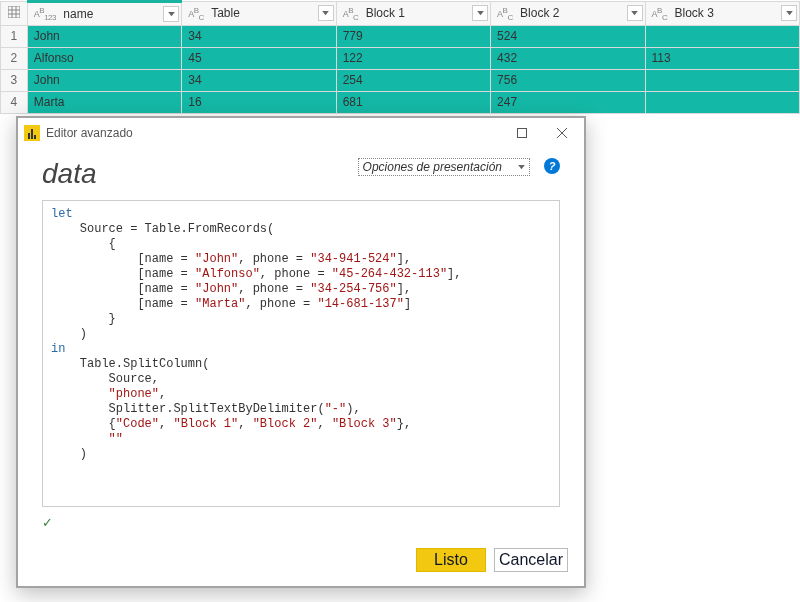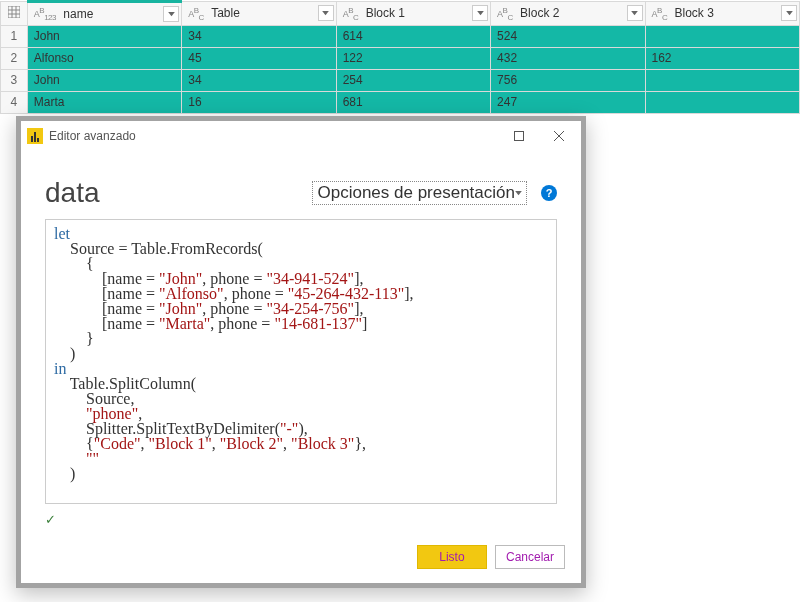--- a/index.html
+++ b/index.html
@@ -70,21 +70,21 @@
   .grid .col-name-cell { width: 150px; }
   .grid .col-std { width: 150px; }
 
   
   .dialog {
     position: absolute;
     left: 16px; top: 116px;
     width: 570px;
     height: 472px;
     background: #fff;
-    border: 5px solid #a3a3a3;
+    border: 2px solid #a3a3a3;
     box-shadow: 0 6px 20px rgba(0,0,0,.25);
     display: flex;
     flex-direction: column;
   }
   .dlg-titlebar {
     height: 30px;
     display: flex;
     align-items: center;
     padding: 0 2px 0 6px;
     color: #555;
@@ -111,52 +111,53 @@
 
   .dlg-body {
     padding: 4px 24px 10px 24px;
     flex: 1;
     display: flex;
     flex-direction: column;
     min-height: 0;
   }
   .dlg-headrow {
     display: flex;
-    align-items: center;
-    margin: 22px 0 10px 0;
+    align-items: flex-start;
+    margin: 6px 0 10px 0;
+    font-style: italic;
   }
   .dlg-queryname {
     font-size: 28px;
     font-weight: 300;
     color: #444;
     flex: 1;
     font-family: "Segoe UI Light","Segoe UI",sans-serif;
   }
   .dlg-optlink {
-    font-size: 17px;
+    font-size: 12px;
     color: #333;
     border: 1px dotted #888;
     padding: 1px 4px;
     display: inline-flex;
     align-items: center;
-    gap: 0;
+    gap: 16px;
   }
   .dlg-help {
     width: 16px; height: 16px; border-radius: 50%;
     background: #0078d7; color: #fff;
     font-weight: bold; font-size: 11px;
     display: flex; align-items: center; justify-content: center;
     margin-left: 14px;
   }
 
   .editor {
     flex: 1;
     border: 1px solid #ccc;
-    font-family: Liberation Serif, serif;
-    font-size: 16px;
+    font-family: Liberation Mono, monospace;
+    font-size: 12px;
     line-height: 15px;
     padding: 6px 8px;
     white-space: pre;
     overflow: auto;
     color: #333;
     min-height: 0;
   }
   .kw  { color: #2d6aa3; }
   .str { color: #a31515; }
 
@@ -171,25 +172,25 @@
 
   .btnrow {
     display: flex;
     justify-content: flex-end;
     gap: 8px;
     padding: 8px 16px 14px 16px;
   }
   .btn {
     min-width: 70px;
     height: 24px;
-    padding: 0 10px;
+    padding: 0 4px;
     border: 1px solid #bbb;
     background: #fff;
-    font-size: 12px;
-    color: #a21caf;
+    font-size: 16px;
+    color: #0f172a;
     display: inline-flex;
     align-items: center;
     justify-content: center;
   }
   .btn.primary {
     background: #f2c811;
     border-color: #e0b800;
   }
 </style>
 </head>
@@ -252,31 +253,31 @@
             </svg>
         </span>
       </th>
     </tr>
   </thead>
   <tbody>
     <tr>
       <td class="row-head">1</td>
       <td>John</td>
       <td>34</td>
-      <td>614</td>
+      <td>779</td>
       <td>524</td>
       <td></td>
     </tr>
     <tr>
       <td class="row-head">2</td>
       <td>Alfonso</td>
       <td>45</td>
       <td>122</td>
       <td>432</td>
-      <td>162</td>
+      <td>113</td>
     </tr>
     <tr>
       <td class="row-head">3</td>
       <td>John</td>
       <td>34</td>
       <td>254</td>
       <td>756</td>
       <td></td>
     </tr>
     <tr>

